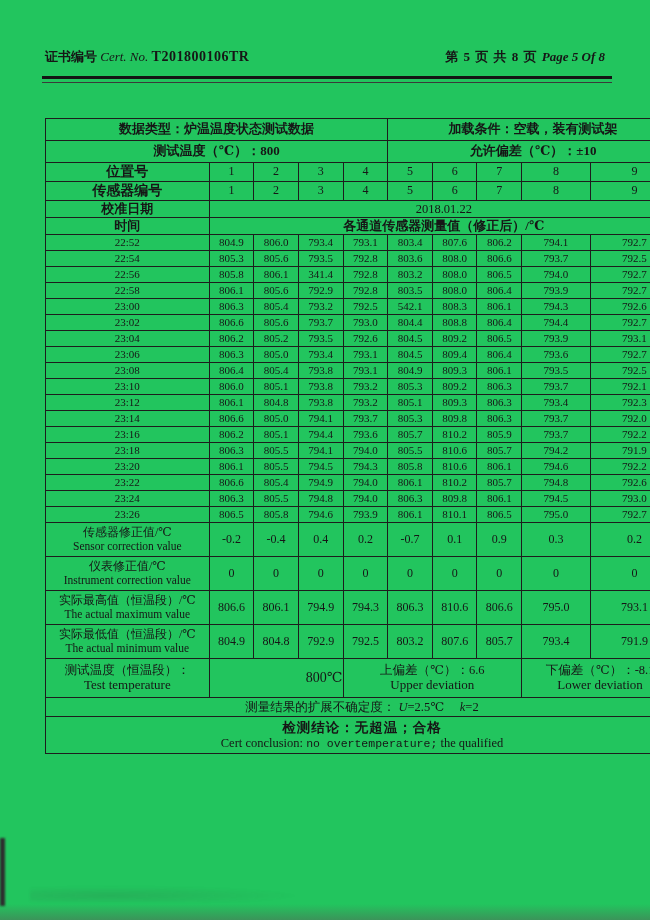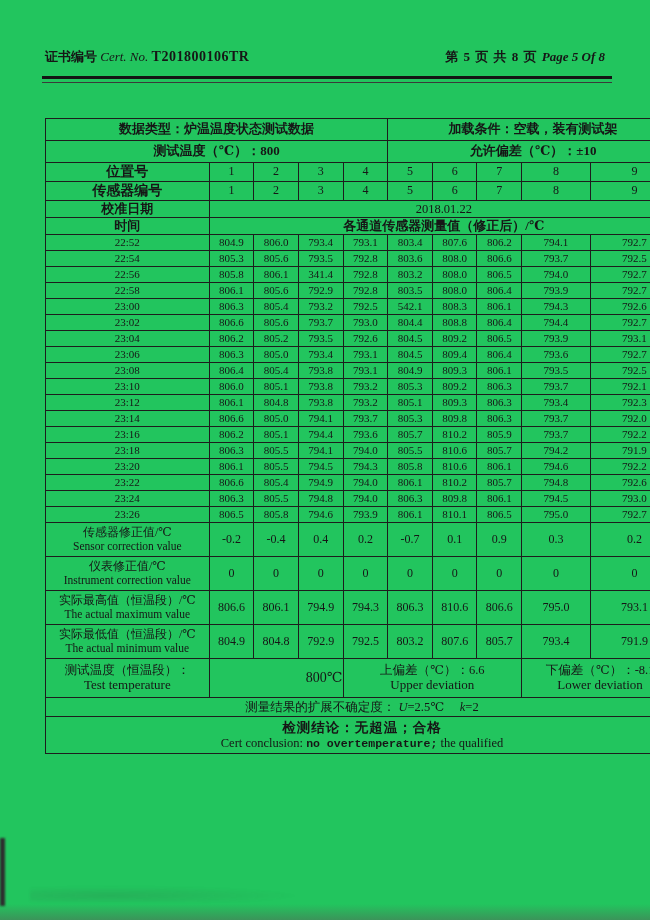--- a/index.html
+++ b/index.html
@@ -33,21 +33,21 @@
   .stat-lbl .cn{font-size:12px;display:block;}
   .stat-lbl .en{font-size:11.5px;display:block;}
   .r-temp td{height:38px;}
   .r-temp .cn{font-size:12.5px;display:block;}
   .r-temp .en{font-size:13px;display:block;}
   .temp-val{font-size:14px;text-align:right;}
   .r-unc td{height:18px;font-size:12.5px;}
   .r-conc td{height:36px;}
   .conc-cn{font-size:13.5px;display:block;font-weight:bold;letter-spacing:1px;}
   .conc-en{font-size:12.5px;display:block;}
-  .mono{font-family:"Liberation Mono","DejaVu Sans Mono",monospace;font-size:11.5px;font-weight:bold;}
+  .mono{font-family:"Liberation Mono","DejaVu Sans Mono",monospace;font-size:11.5px;}
 
   
   .edge-strip{position:absolute;left:0;top:838px;width:5px;height:68px;background:#2e2e2e;filter:blur(1px);}
   .bottom-shade{position:absolute;left:0;bottom:0;width:650px;height:16px;background:linear-gradient(to bottom,rgba(60,60,60,0),rgba(90,88,84,.45));}
   .smudge{position:absolute;left:30px;top:886px;width:270px;height:16px;background:radial-gradient(ellipse at 30% 60%,rgba(60,60,60,.14),rgba(60,60,60,0) 70%);filter:blur(1px);}
 </style>
 </head>
 <body>
 
 <div class="page">

